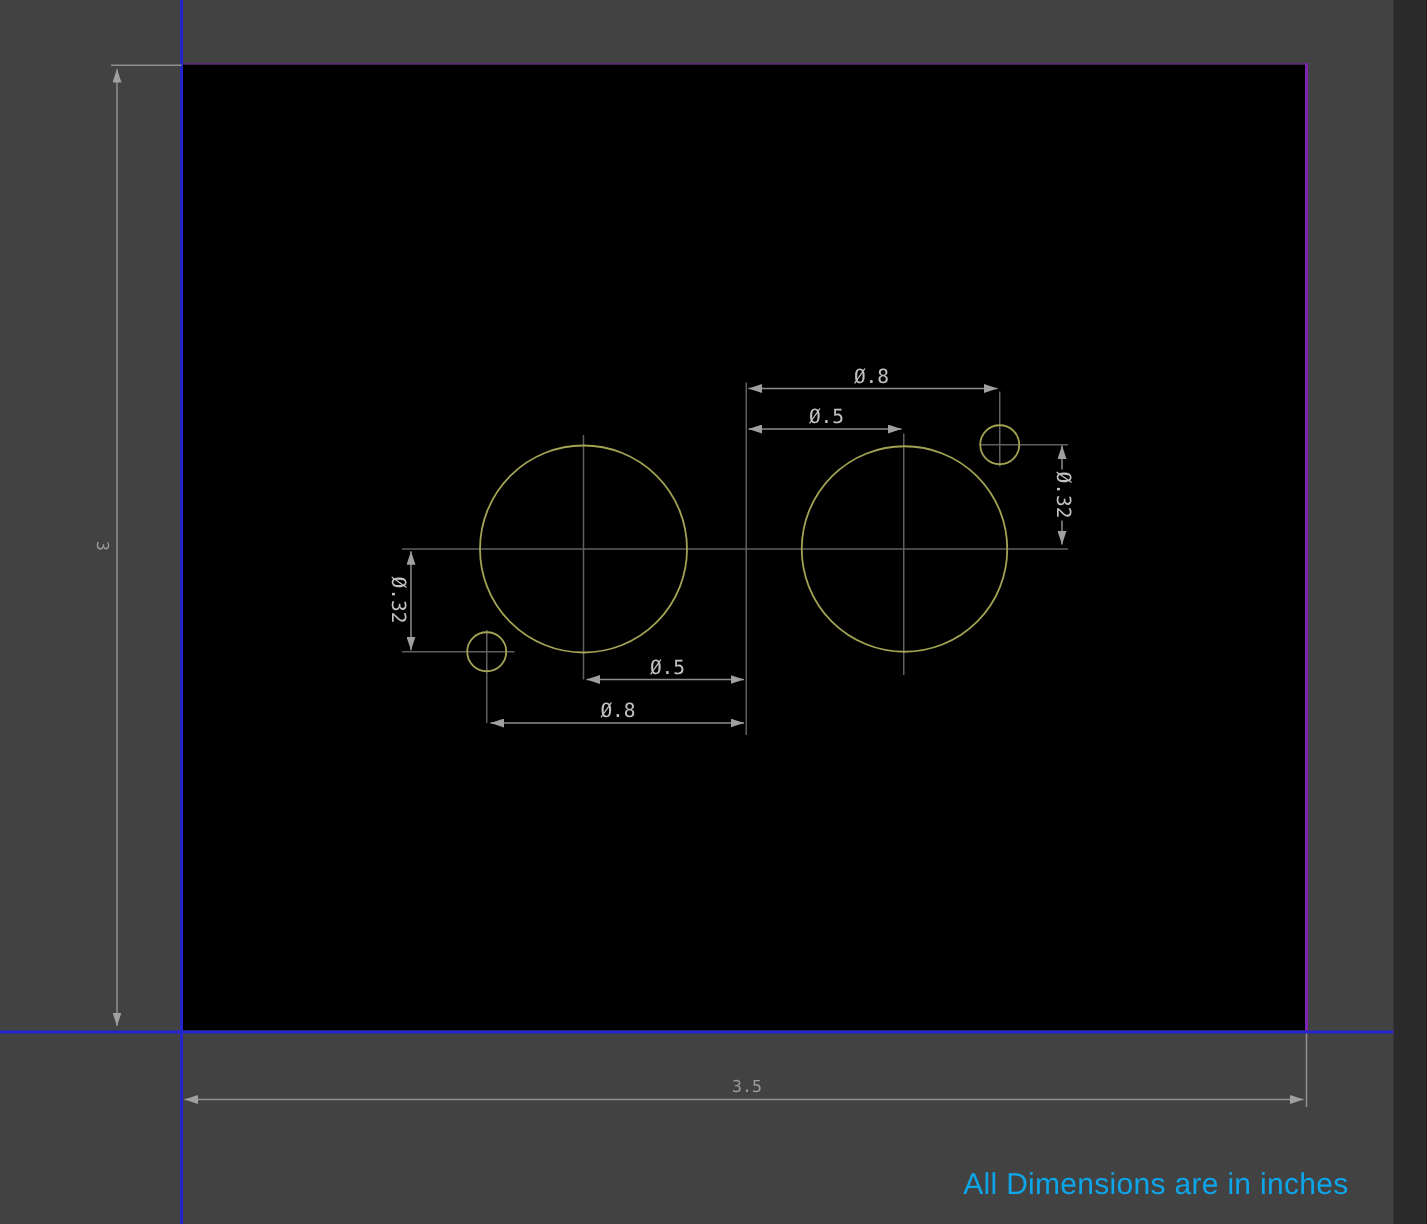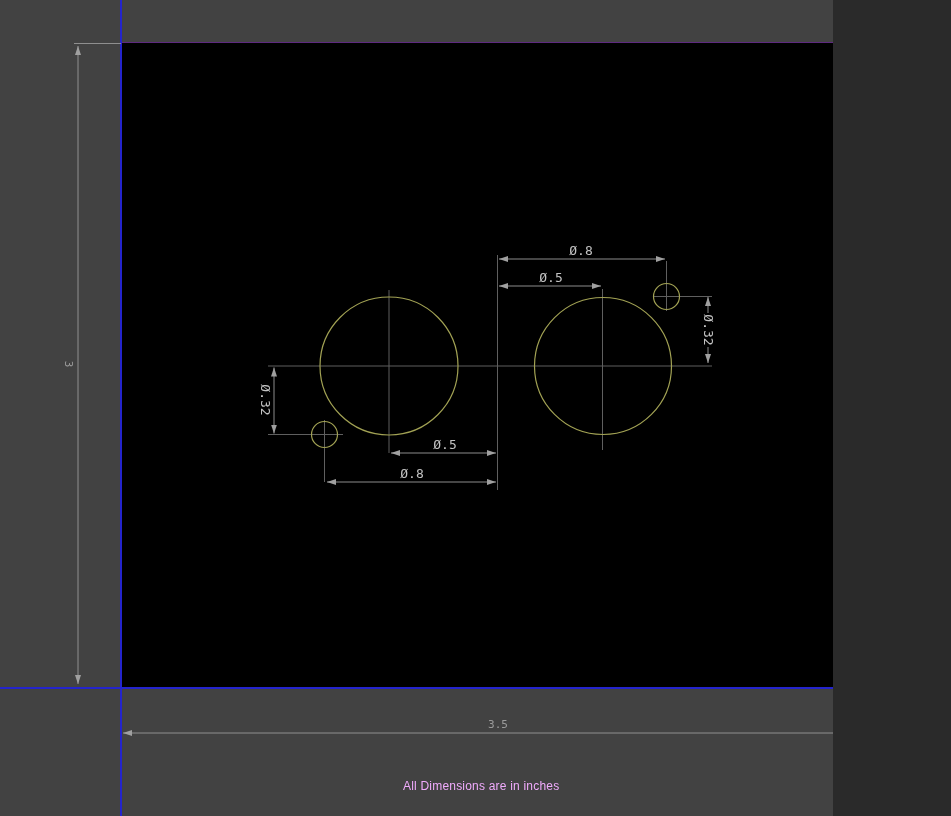--- a/index.html
+++ b/index.html
@@ -1,28 +1,28 @@
 <!DOCTYPE html>
 <html><head>
 <meta charset="utf-8">
 <style>
   html,body{margin:0;padding:0;background:#2a2a2a;}
   .screen{
-    position:relative;width:833px;height:816px;overflow:hidden;
+    position:relative;width:929px;height:816px;overflow:hidden;
     background:#424242;font-family:"Liberation Sans",sans-serif;
   }
   .plate{position:absolute;left:121px;top:43px;width:749px;height:644px;background:#000;}
   .border-top{position:absolute;left:120px;top:42px;width:752px;height:1px;background:#5e2a80;}
   .border-right{position:absolute;left:870px;top:42px;width:2px;height:646px;background:#7c24ae;}
   .guide-v{position:absolute;left:120px;top:0;width:2px;height:816px;background:#2424cd;}
   .guide-h{position:absolute;left:0;top:687px;width:951px;height:2px;background:#2424cd;}
   svg.layer{position:absolute;left:0;top:0;}
   .footer-note{
-    position:absolute;top:779px;right:30px;width:400px;
-    color:#f0abfc;font-size:12px;letter-spacing:.2px;
+    position:absolute;top:779px;right:30px;width:400px;text-align:right;
+    color:#0ea5e9;font-size:20px;letter-spacing:.2px;
   }
   text{
     font-family:"DejaVu Sans Mono",monospace;
     fill:#c2c2c2;font-size:13px;
   }
   text.page{fill:#9c9c9c;font-size:11px;}
   .cl{stroke:#5f5f5f;stroke-width:1;}
   .dl{stroke:#8c8c8c;stroke-width:1;}
   .pl{stroke:#8f8f8f;stroke-width:1;}
   .hole{stroke:#a2a254;stroke-width:1.2;fill:none;}

